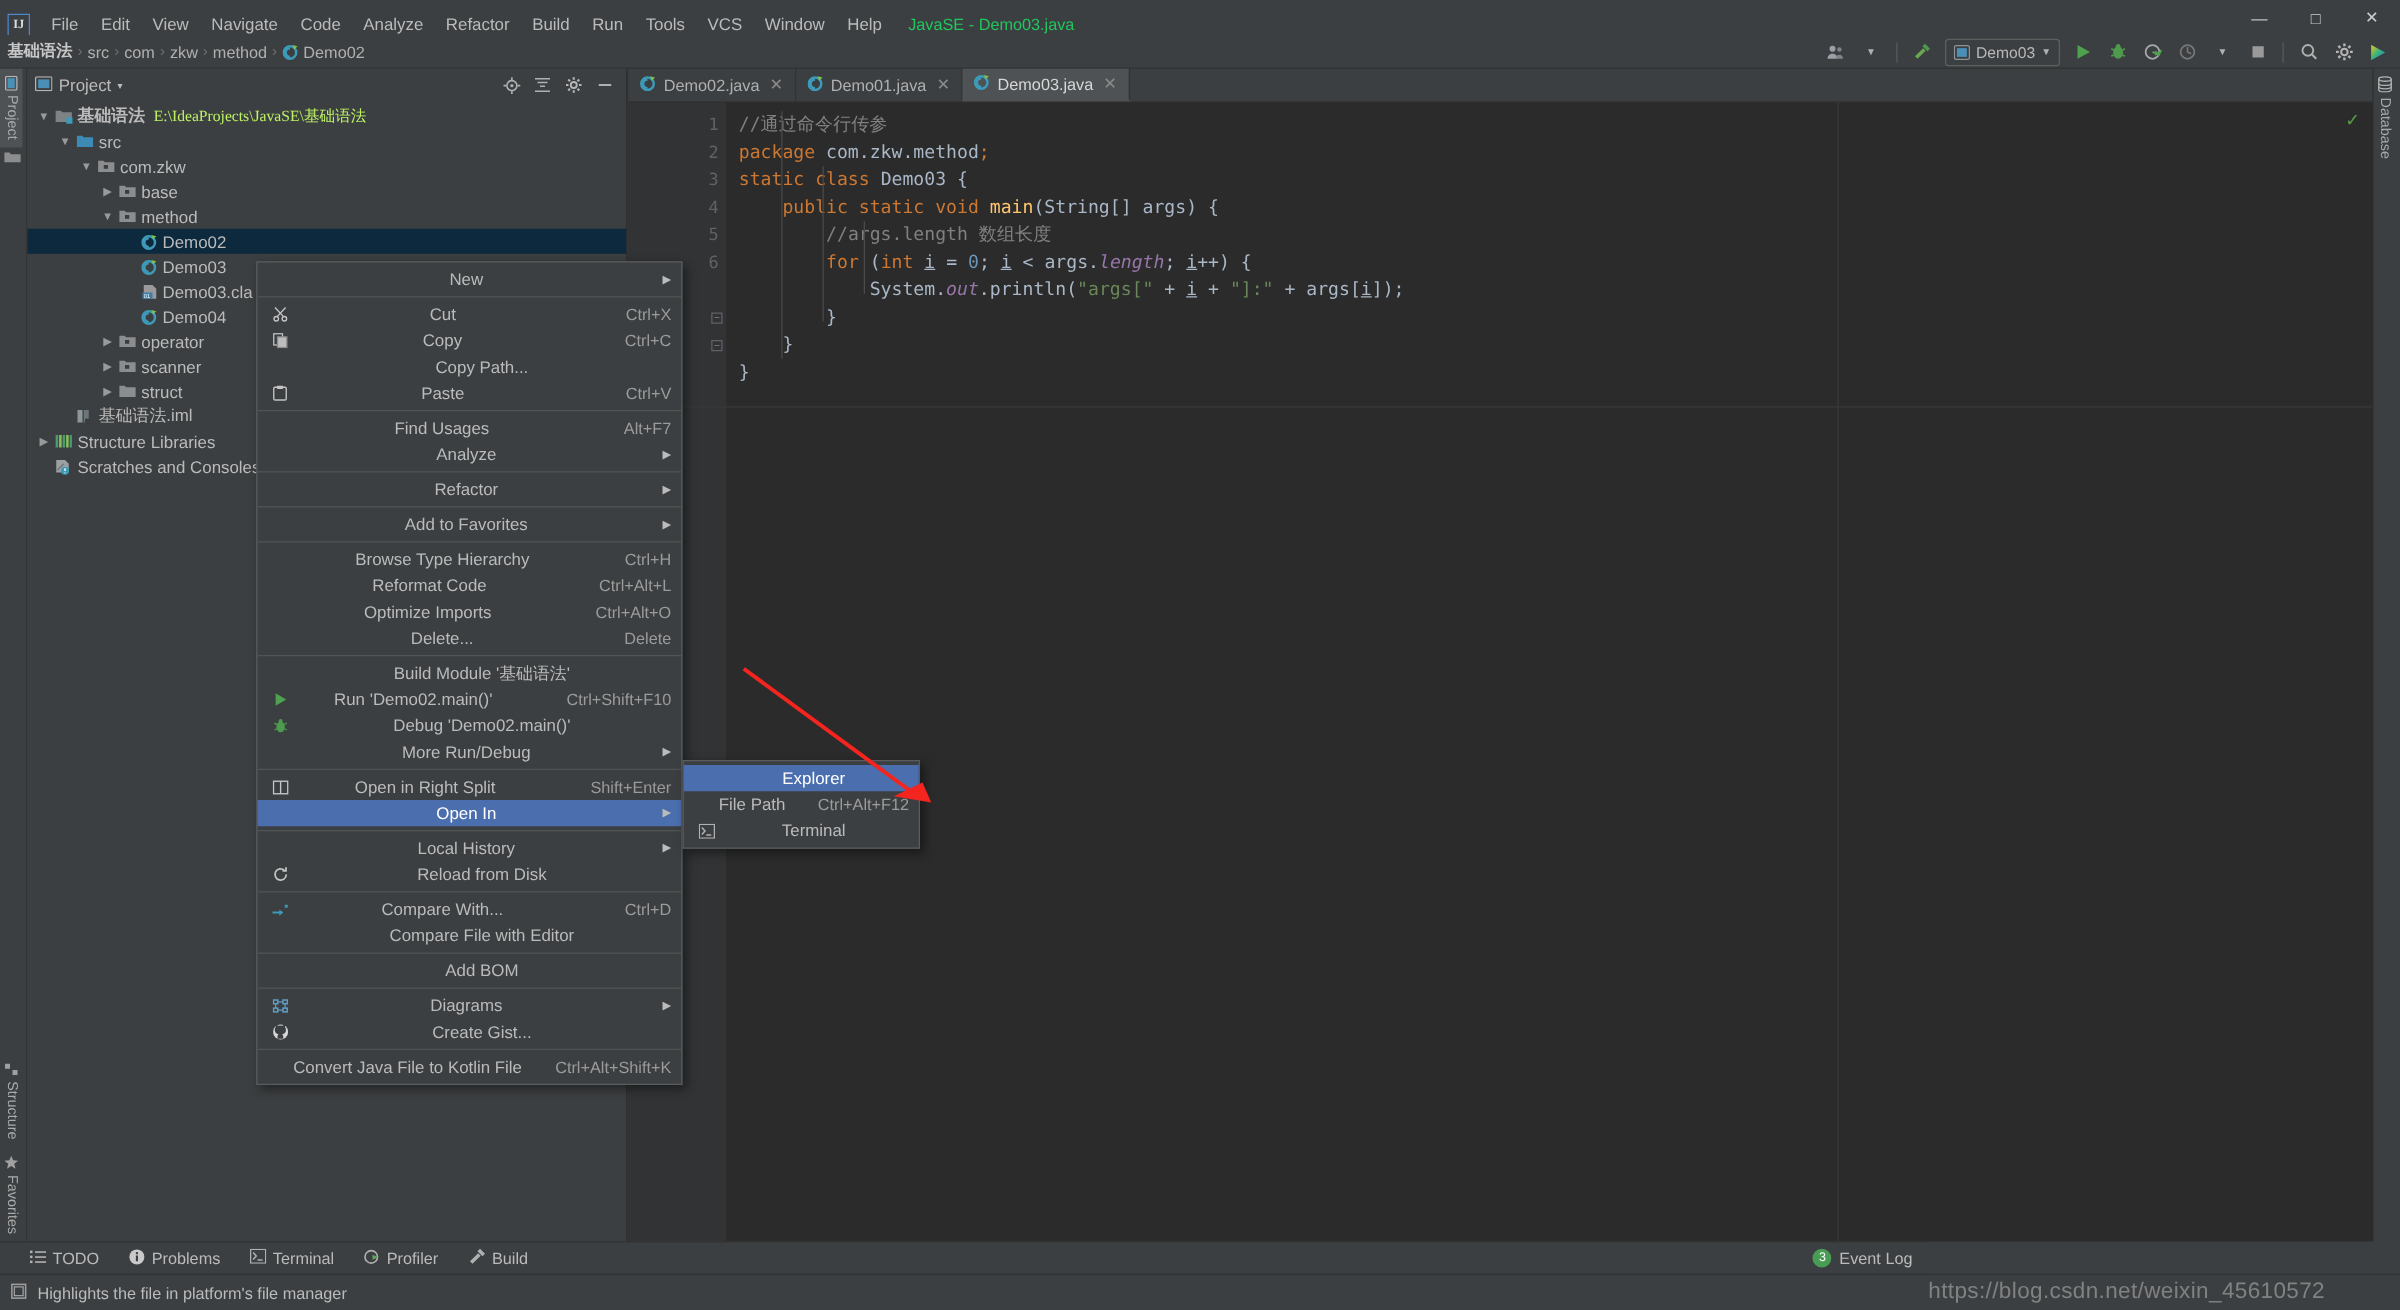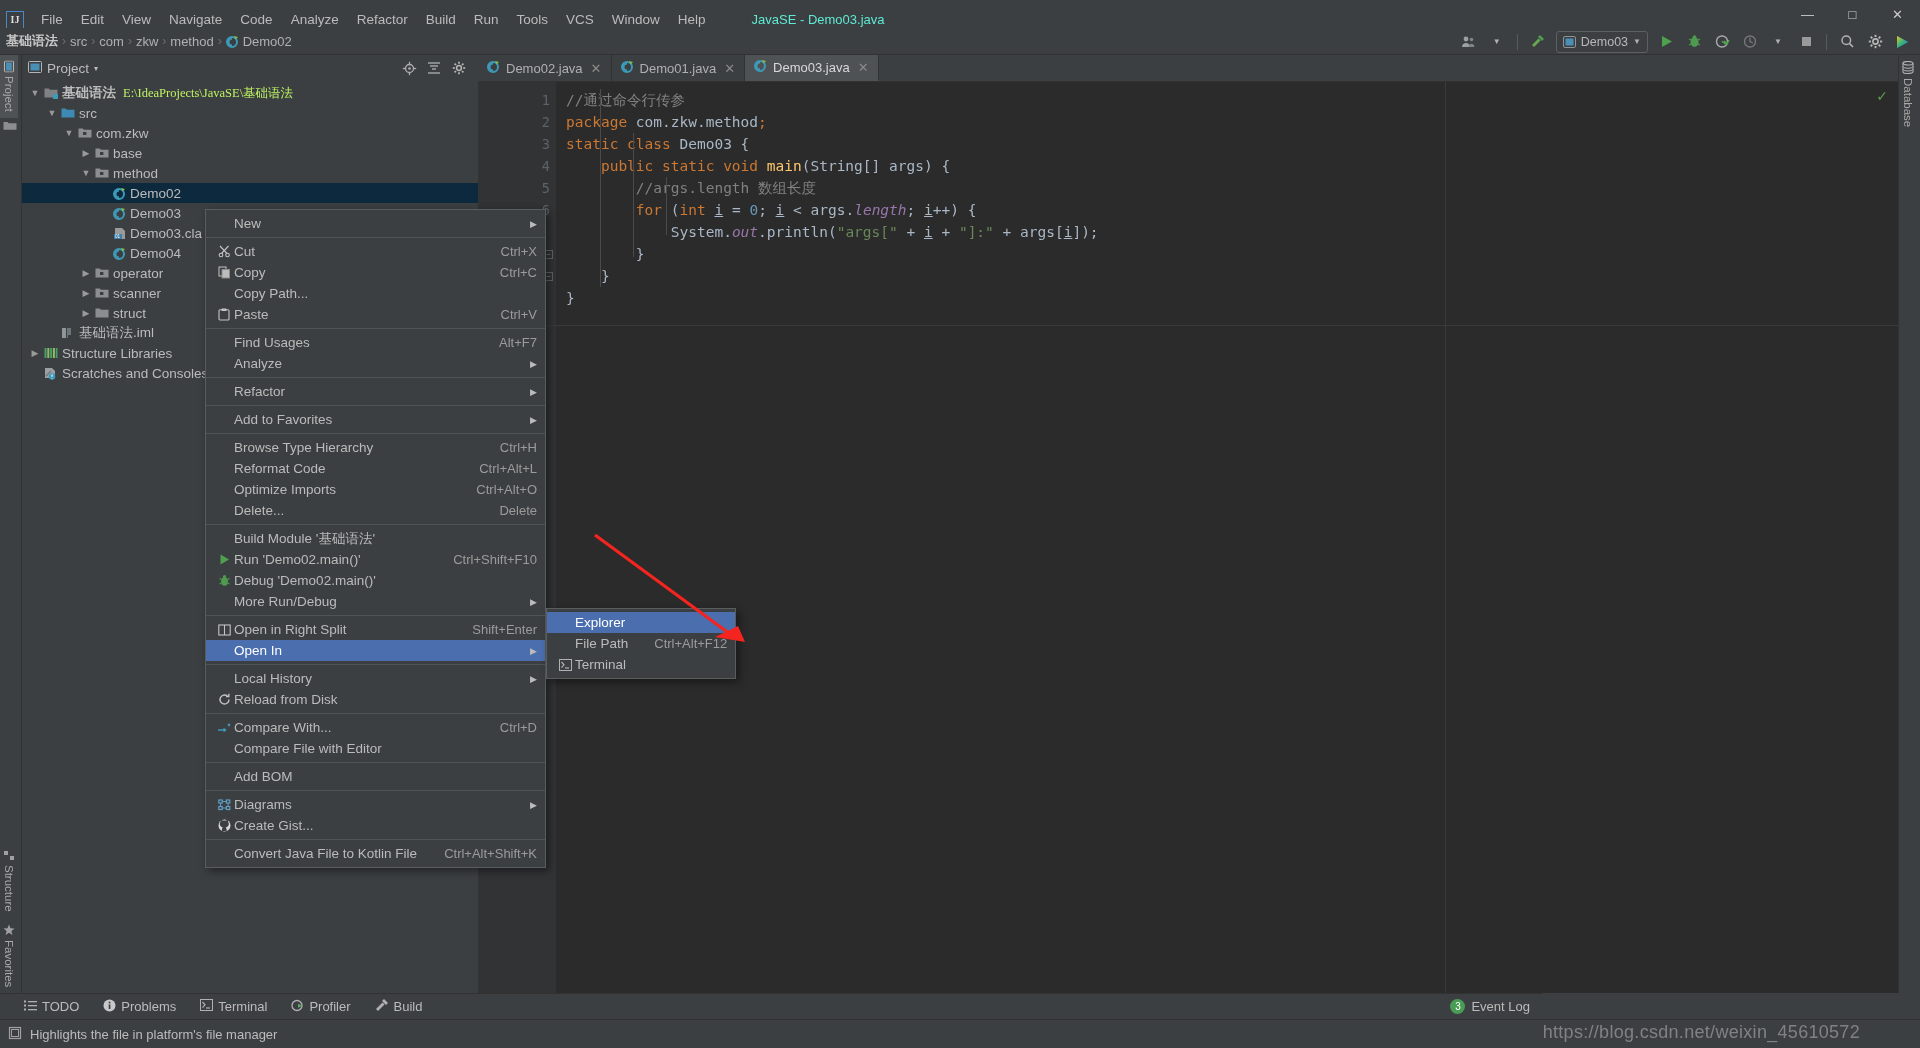--- a/index.html
+++ b/index.html
@@ -25,21 +25,21 @@
     display: flex; align-items: center; justify-content: center;
     font-size: 10px; font-weight: bold; color: #dcdcdc;
     font-family: "Liberation Serif", serif;
   }
   .menu { display: flex; align-items: center; }
   .menu-item {
     padding: 4px 9px; color: #bbbbbb; font-size: 13.5px; cursor: default;
     white-space: nowrap;
   }
   .win-title {
-    margin-left: 37px; color: #5eead4; font-size: 13px;
+    margin-left: 12px; color: #22c55e; font-size: 13px;
   }
   .win-btns {
     position: absolute; right: 0; top: 0; height: 28px; display: flex;
   }
   .win-btn {
     width: 45px; height: 28px; display: flex; align-items: center;
     justify-content: center; color: #cccccc; font-size: 13px;
   }
 
   
@@ -115,21 +115,21 @@
     width: 14px; display: inline-flex; align-items: center; justify-content: center;
     color: #9a9a9a; font-size: 9px;
   }
   .tree-row .ticon { width: 18px; display: inline-flex; align-items: center; justify-content: center; margin-right: 2px;}
   .tree-row .label { color: #bbbbbb; }
   .tree-row .label.bold { font-weight: bold; }
   .tree-row .path { color: #bef264; margin-left: 7px; font-size: 12.5px; font-family: Liberation Serif, serif; }
 
   
   .editor-area {
-    position: absolute; left: 478px; top: 55px; right: 22px; height: 938px;
+    position: absolute; left: 503px; top: 55px; right: 22px; height: 938px;
     background: #2b2b2b;
   }
   .tabs {
     height: 27px; background: #3c3f41; display: flex; align-items: stretch;
     border-bottom: 1px solid #323232;
   }
   .tab {
     display: flex; align-items: center; gap: 6px; padding: 0 9px;
     font-size: 13px; color: #b0b0b0; border-right: 1px solid #323232;
   }
@@ -187,21 +187,21 @@
     box-shadow: 3px 3px 8px rgba(0,0,0,.45); padding: 3px 0; z-index: 50;
   }
   .ctx-item {
     height: 21px; display: flex; align-items: center; padding: 0 8px 0 8px;
     font-size: 13.5px; color: #bbbbbb; white-space: nowrap; position: relative;
   }
   .ctx-item .mi {
     width: 20px; flex: none; display: inline-flex; align-items: center;
     justify-content: center;
   }
-  .ctx-item .mlabel { flex: 1; }
+  .ctx-item .mlabel { flex: 1; text-align: center; }
   .ctx-item .mkey { color: #9b9b9b; margin-left: 26px; font-size: 13px;}
   .ctx-item .marrow { color: #bbbbbb; font-size: 9px; margin-left: 18px; }
   .ctx-item.hl { background: #4b6eaf; color: #ffffff; }
   .ctx-sep { height: 1px; background: #515455; margin: 3px 0; }
 
   
   .bottom-strip {
     position: absolute; left: 0; top: 993px; width: 1542px; height: 26px;
     background: #3c3f41; border-top: 1px solid #323232;
     display: flex; align-items: center; padding-left: 12px; gap: 0;

